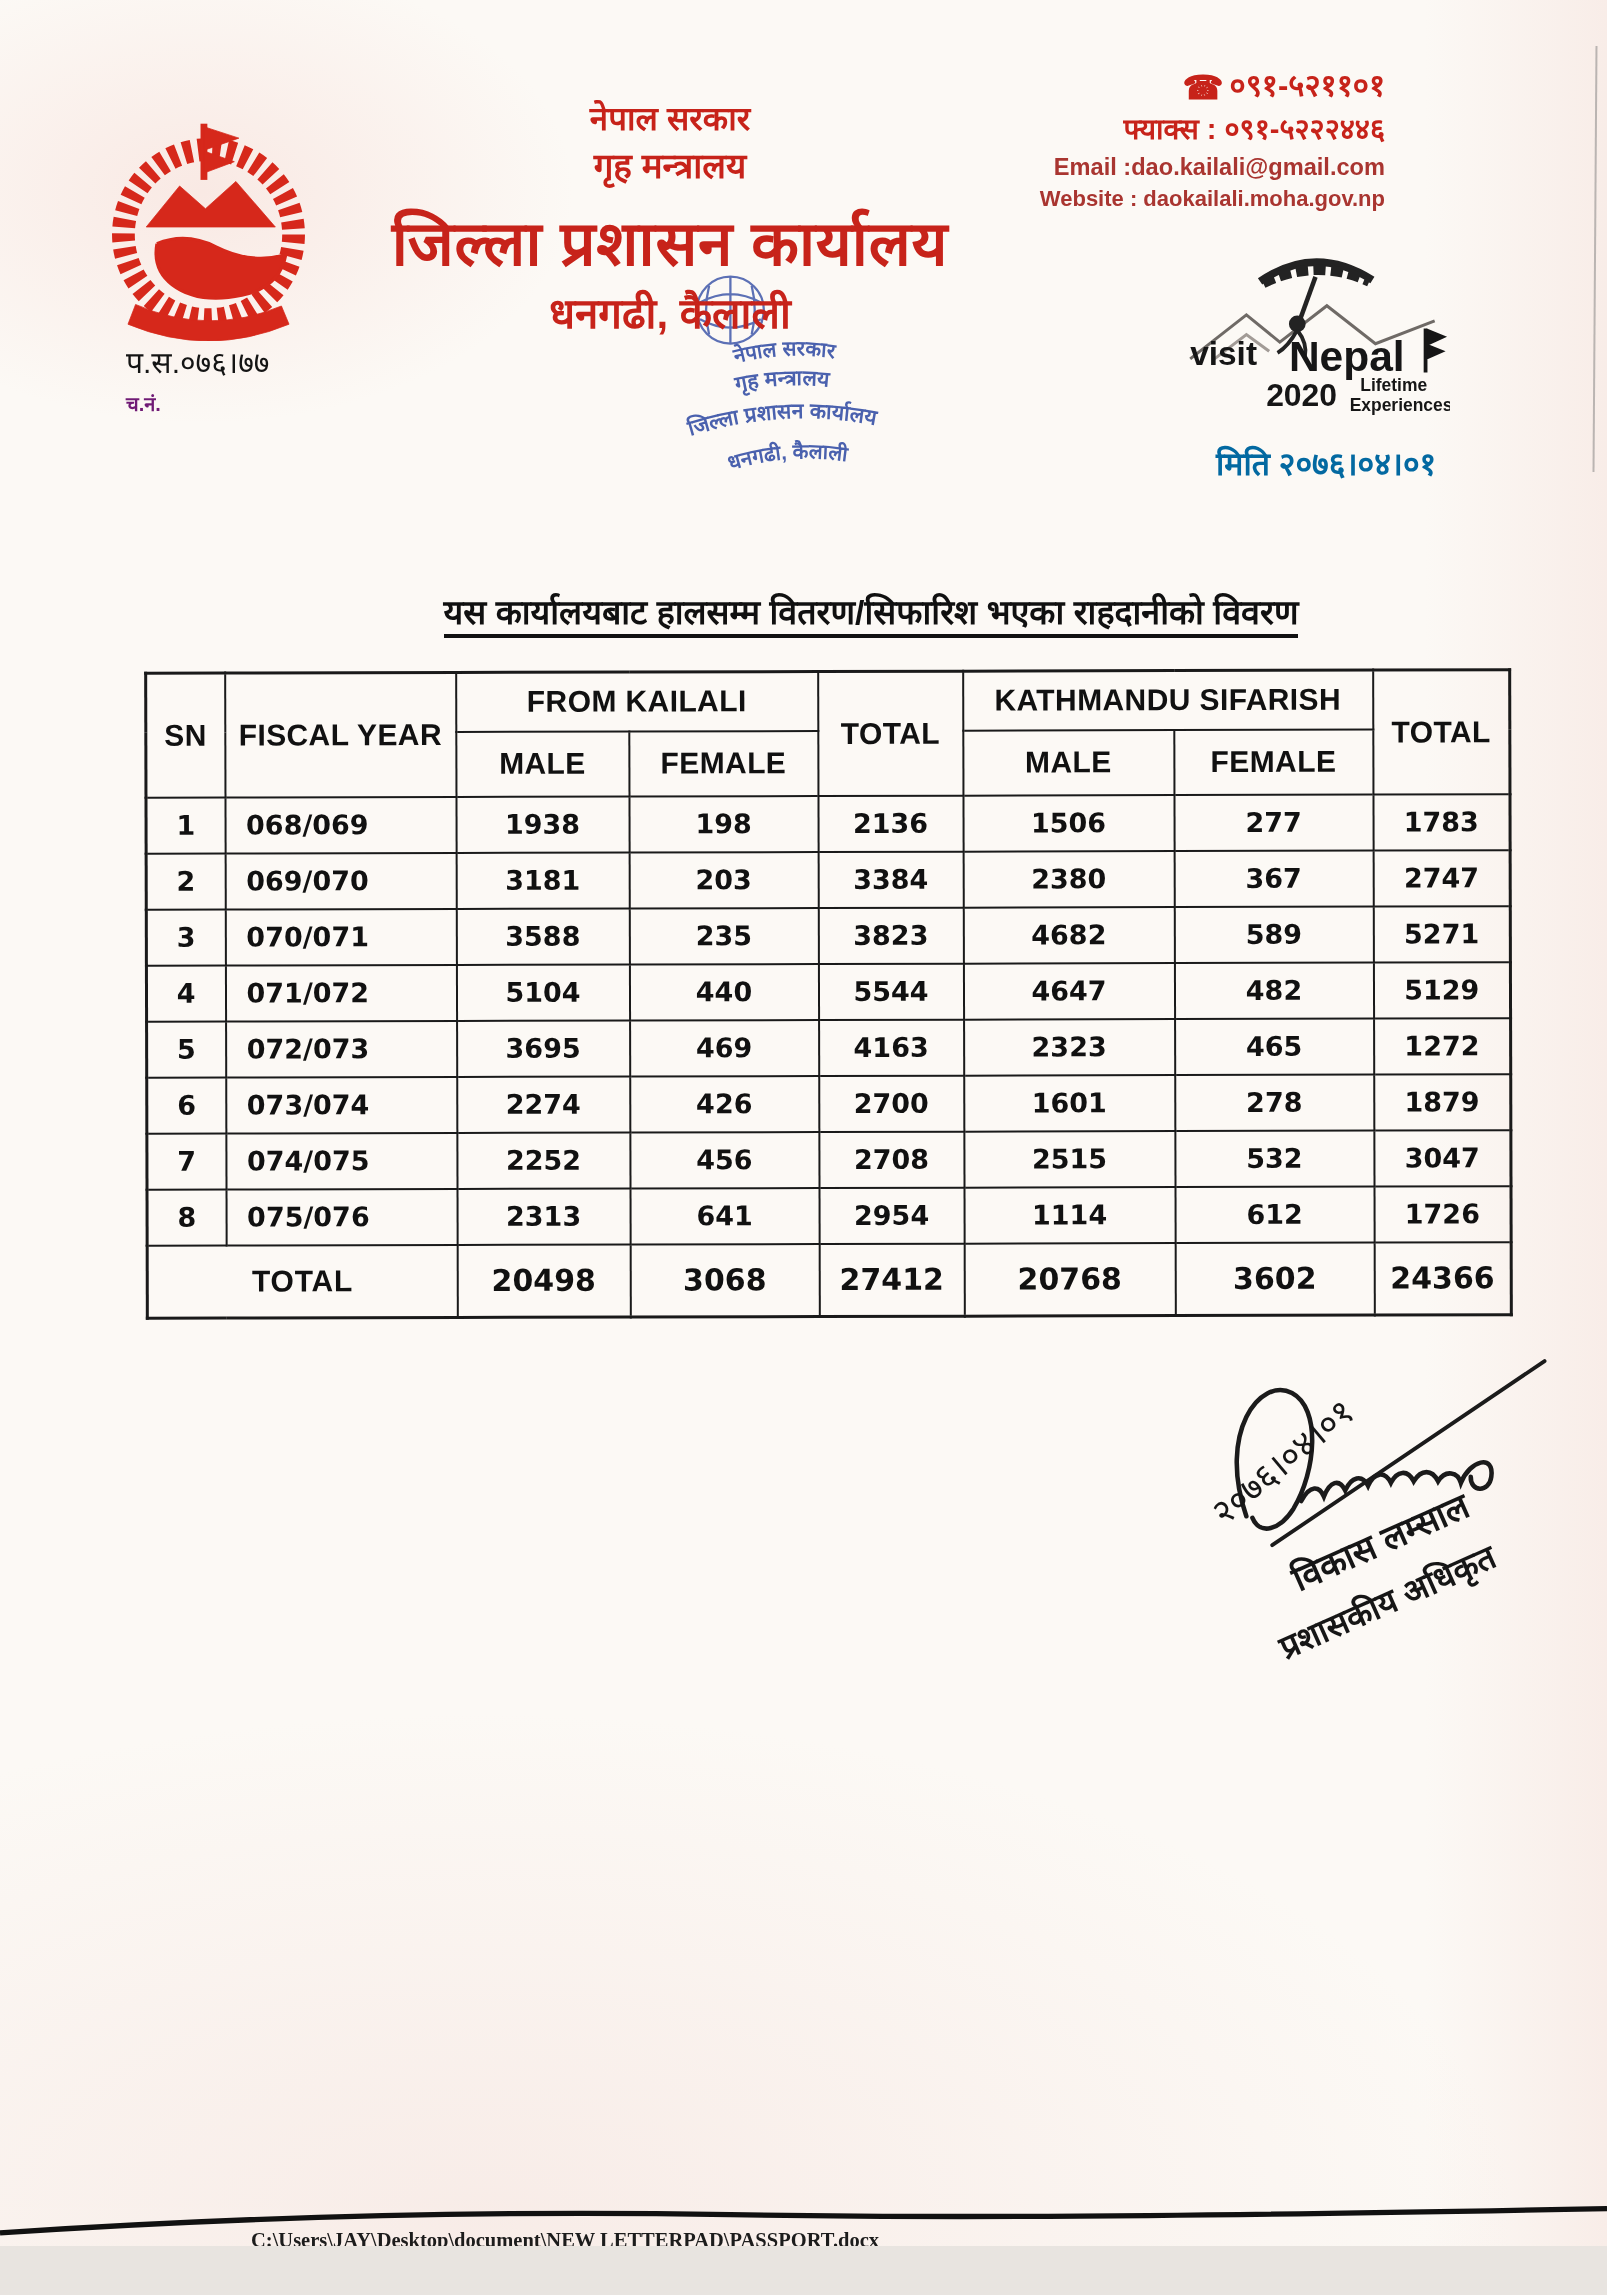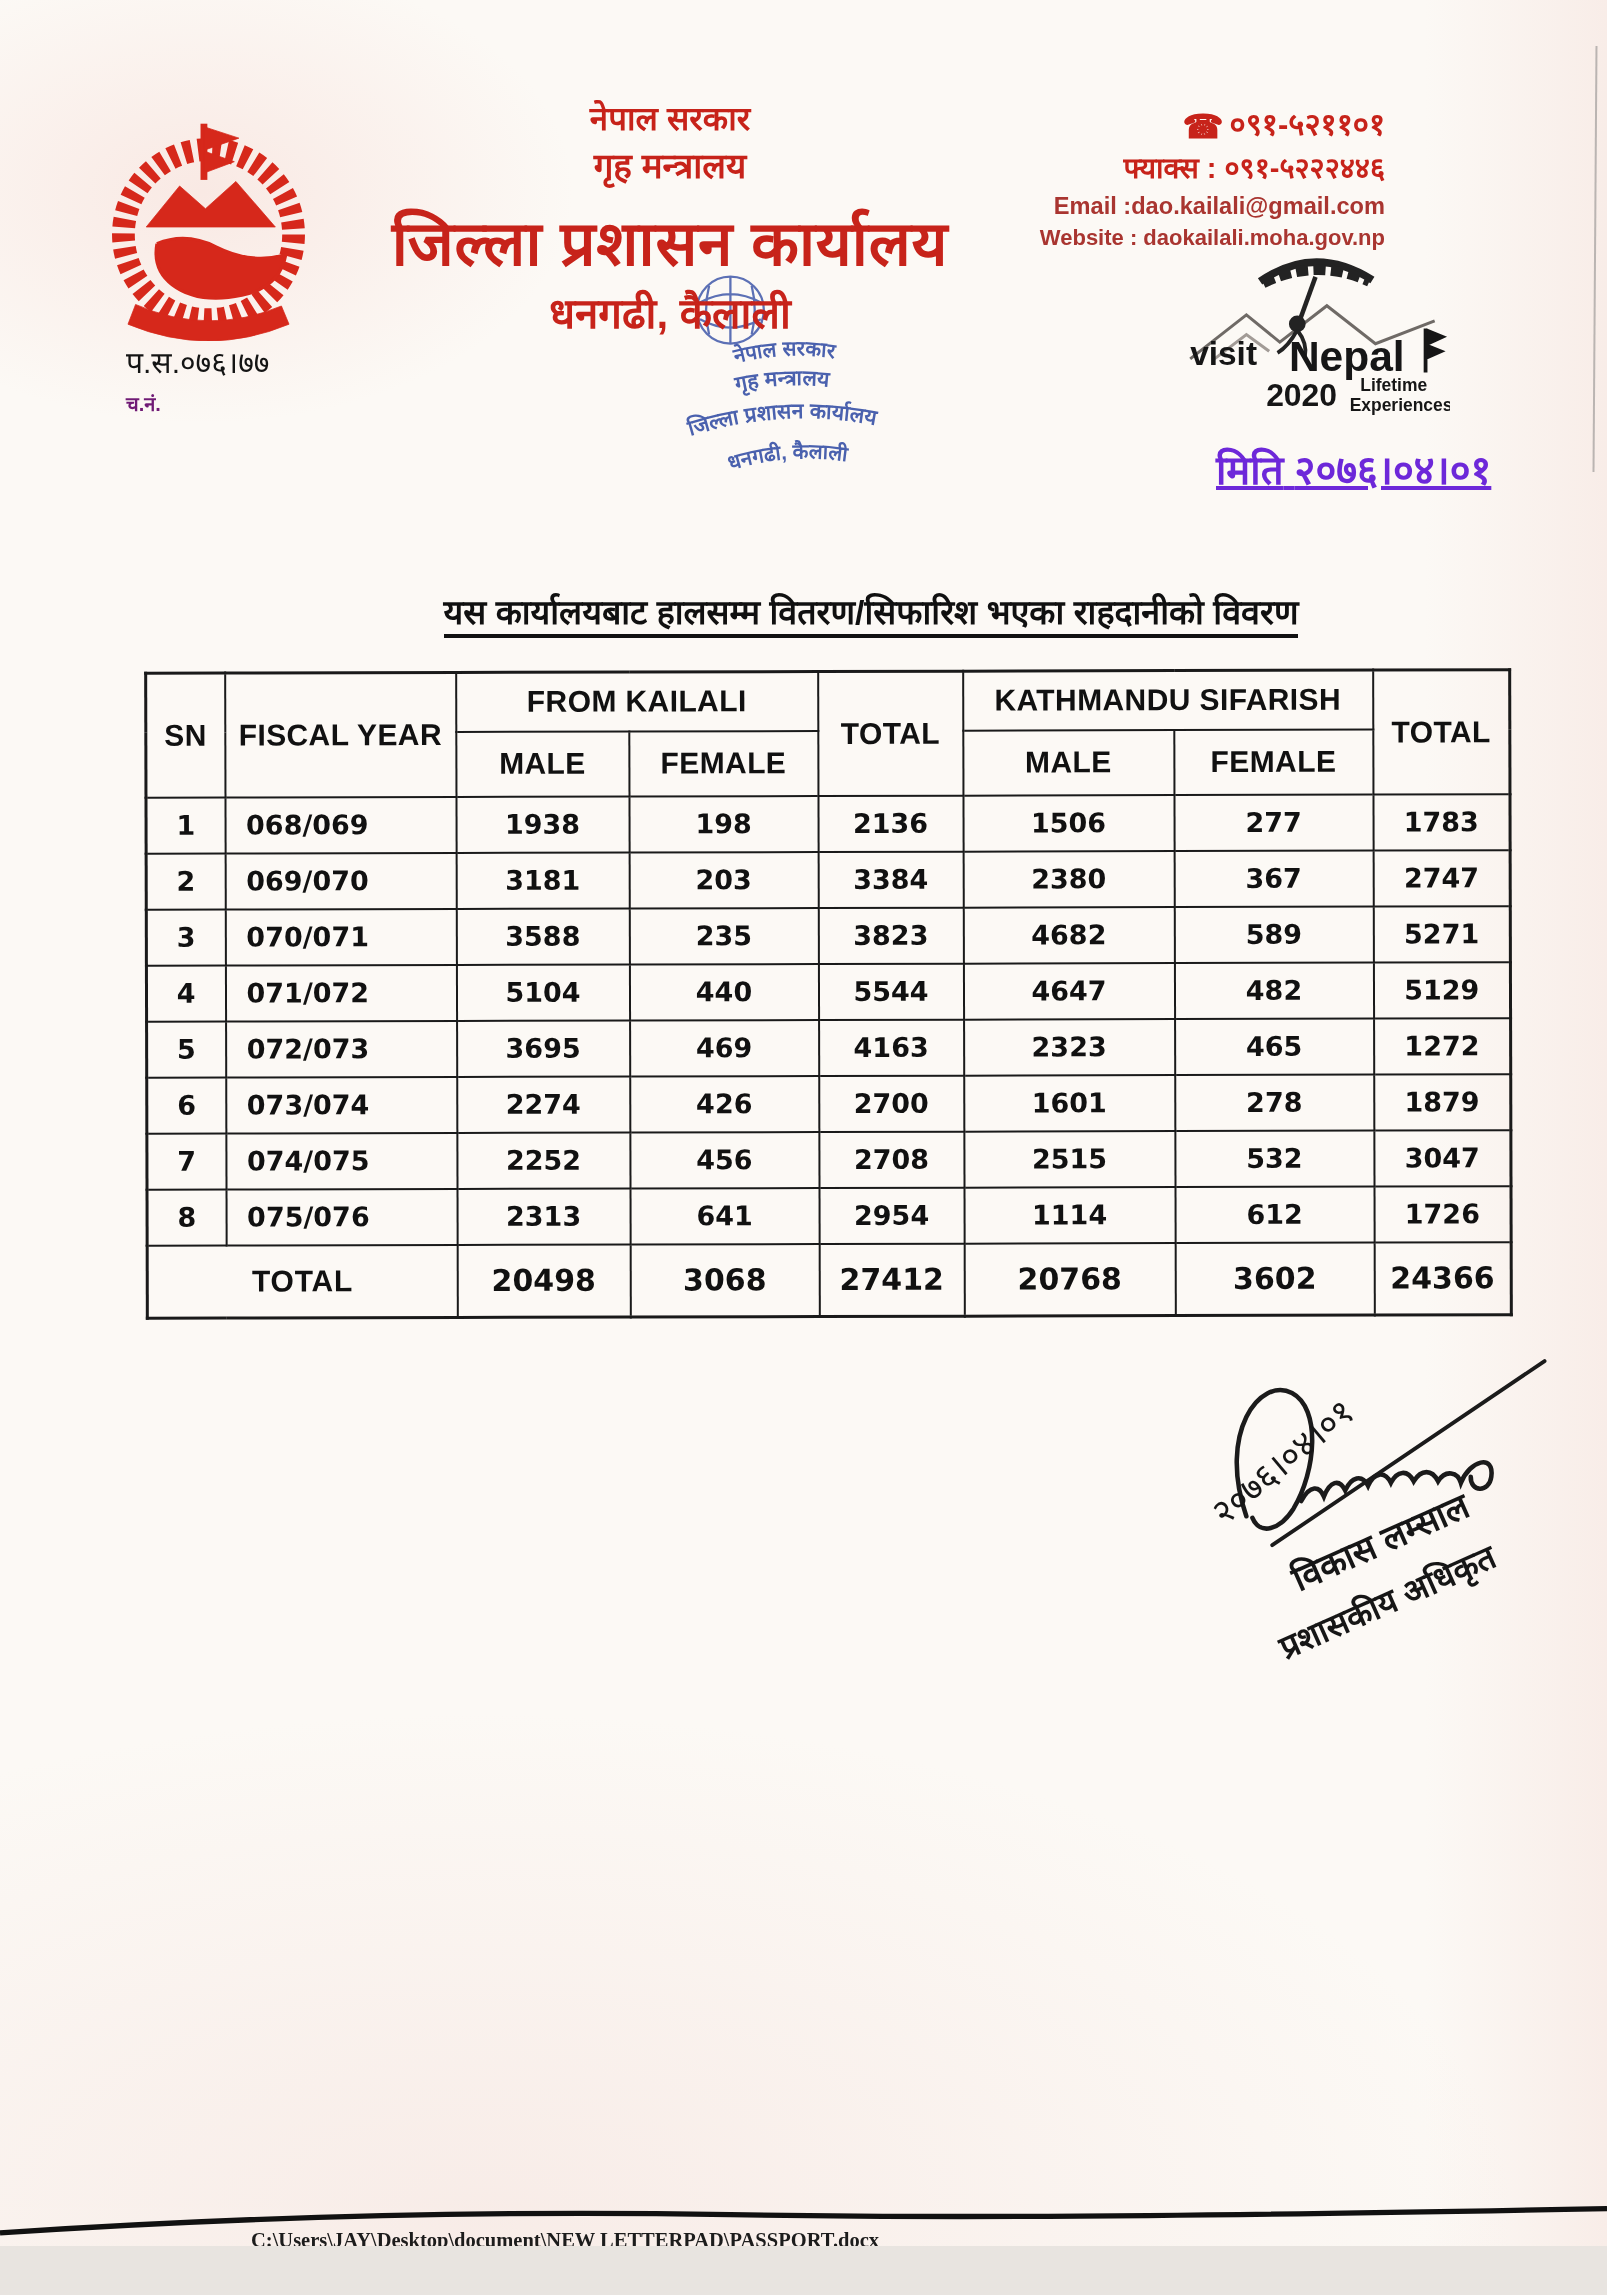--- a/index.html
+++ b/index.html
@@ -28,29 +28,29 @@
 
   .head-center { position:absolute; left:320px; top:97px; width:700px; text-align:center; }
   .gov-line      { font-size:33px; font-weight:700; line-height:1.35; }
   .ministry-line { font-size:35px; font-weight:700; line-height:1.35; }
   .office-line   { font-size:62px; font-weight:700; letter-spacing:0.8px; margin-top:10.7px; white-space:nowrap; }
   .place-line    { position:absolute; left:320px; top:283px; width:700px; text-align:center;
                    font-size:42px; font-weight:700; z-index:3; }
 
   .seal-stamp { position:absolute; left:624px; top:263px; width:304px; height:228px; z-index:2; opacity:.92; }
 
-  .contact { position:absolute; right:222px; top:70px; width:426px; text-align:right; line-height:1.0;margin-top:39px; }
+  .contact { position:absolute; right:222px; top:70px; width:426px; text-align:right; line-height:1.0; }
   .contact .phone-line   { font-size:31px; font-weight:700; margin-bottom:10.7px; }
   .contact .fax-line     { font-size:29px; font-weight:700; margin-bottom:12px; }
   .contact .email-line   { font-size:23.6px; font-weight:700; margin-bottom:9px; }
   .contact .website-line { font-size:22px; font-weight:700; }
   .phone-glyph { font-size:33px; vertical-align:-3px; margin-right:6px; }
 
   .visit-logo { position:absolute; left:1184px; top:245px; width:266px; height:186px; }
-  .miti-line  { position:absolute; left:1216px; top:441px; font-size:40px; font-weight:700; color:#6d28d9; white-space:nowrap;text-decoration:underline; }
+  .miti-line  { position:absolute; left:1216px; top:441px; font-size:32px; font-weight:700; color:#0369a1; white-space:nowrap; }
 
   .ref-no { position:absolute; left:126px; top:341px; font-size:30px; font-weight:400; color:#141414; }
   .ch-no  { position:absolute; left:126px; top:390px; font-size:20px; font-weight:700; color:#701a75; }
 
   
   .doc-title-wrap { position:absolute; left:228px; top:588px; width:1286px; text-align:center; }
   .doc-title { display:inline-block; font-size:34px; font-weight:700; color:#101010;
                border-bottom:4.6px solid #111; white-space:nowrap; }
 
   

